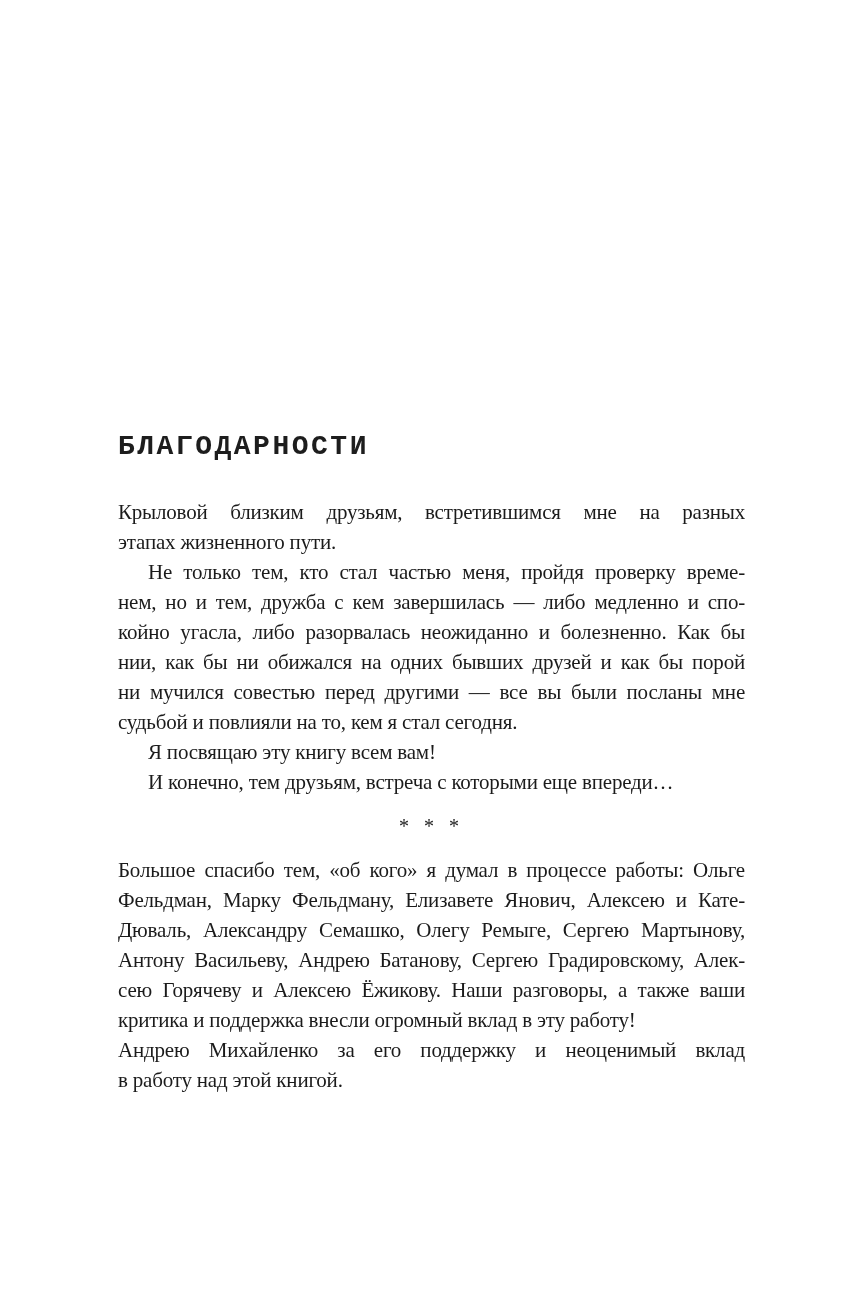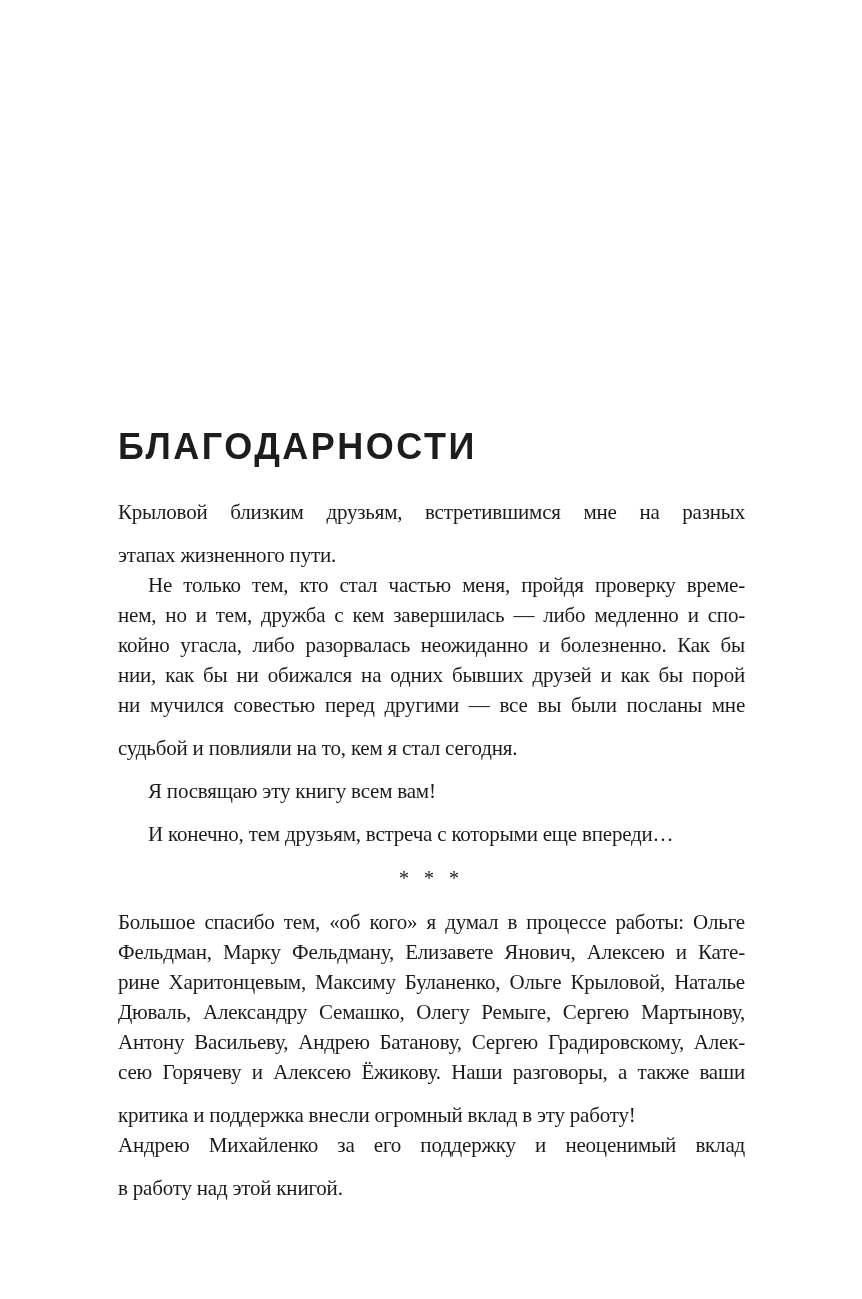--- a/index.html
+++ b/index.html
@@ -14,23 +14,23 @@
     background: #ffffff;
     overflow: hidden;
   }
   .content {
     position: absolute;
     left: 118px;
     top: 431px;
     width: 627px;
   }
   .heading {
-    font-family: Liberation Sans, sans-serif;
+    font-family: Liberation Mono, monospace;
     font-weight: 700;
-    font-size: 36px;
+    font-size: 28px;
     line-height: 31px;
     letter-spacing: 2.5px;
     color: #1d1d1d;
     margin: 0 0 35px 0;
     padding: 0;
   }
   .body-text {
     font-family: "Liberation Serif", serif;
     color: #1b1b1b;
   }
@@ -42,21 +42,20 @@
     font-size: 21px;
     line-height: 30px;
     letter-spacing: -0.2px;
     text-align: justify;
     text-align-last: justify;
     white-space: normal;
   }
   .line.last {
     text-align: left;
     text-align-last: left;
-    margin-top: 13px;
   }
   .line.indent {
     text-indent: 30px;
   }
   .separator {
     font-size: 20px;
     line-height: 30px;
     margin: 14px 0 14px 0;
     text-align: center;
     letter-spacing: 5px;
@@ -85,21 +84,20 @@
         <div class="para">
           <div class="line last indent">Я посвящаю эту книгу всем вам!</div>
         </div>
         <div class="para">
           <div class="line last indent">И конечно, тем друзьям, встреча с которыми еще впереди…</div>
         </div>
         <div class="separator">* * *</div>
         <div class="para">
           <div class="line">Большое спасибо тем, «об кого» я думал в процессе работы: Ольге</div>
           <div class="line">Фельдман, Марку Фельдману, Елизавете Янович, Алексею и Кате-</div>
-          <div class="line">рине Харитонцевым, Максиму Буланенко, Ольге Крыловой, Наталье</div>
           <div class="line">Дюваль, Александру Семашко, Олегу Ремыге, Сергею Мартынову,</div>
           <div class="line">Антону Васильеву, Андрею Батанову, Сергею Градировскому, Алек-</div>
           <div class="line">сею Горячеву и Алексею Ёжикову. Наши разговоры, а также ваши</div>
           <div class="line last">критика и поддержка внесли огромный вклад в эту работу!</div>
         </div>
         <div class="para">
           <div class="line">Андрею Михайленко за его поддержку и неоценимый вклад</div>
           <div class="line last">в работу над этой книгой.</div>
         </div>
       </div>

